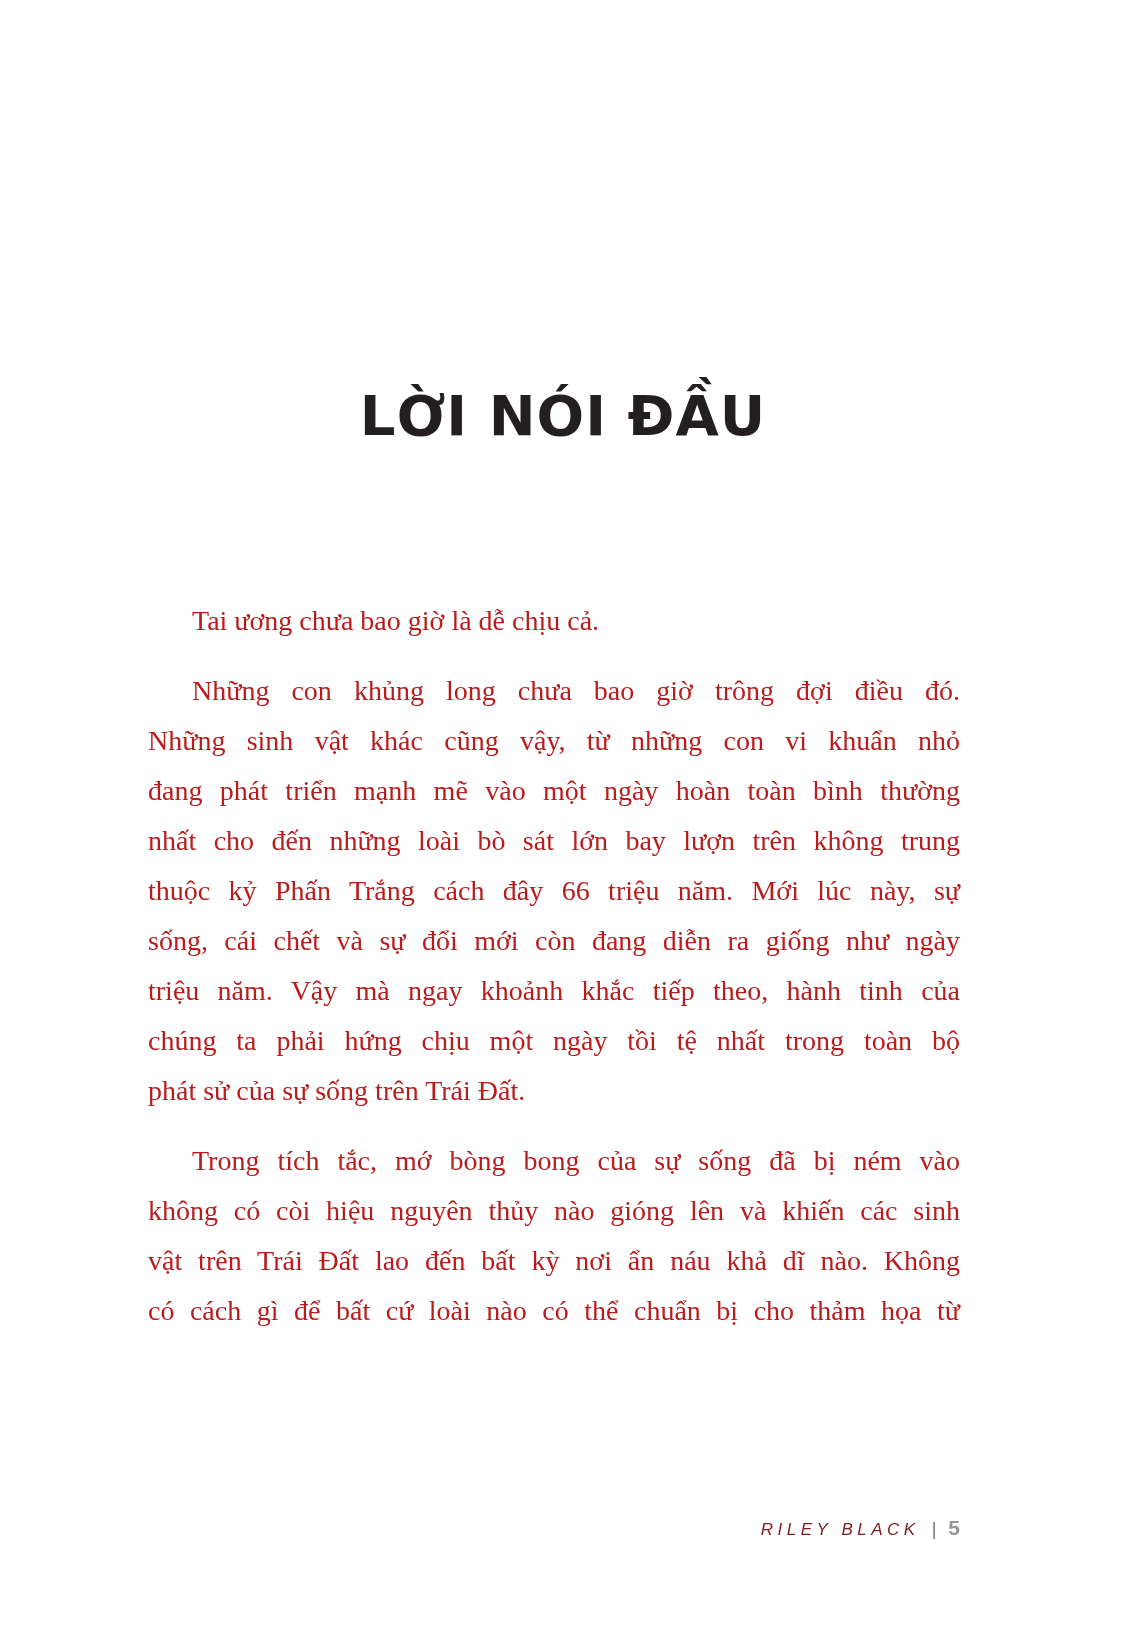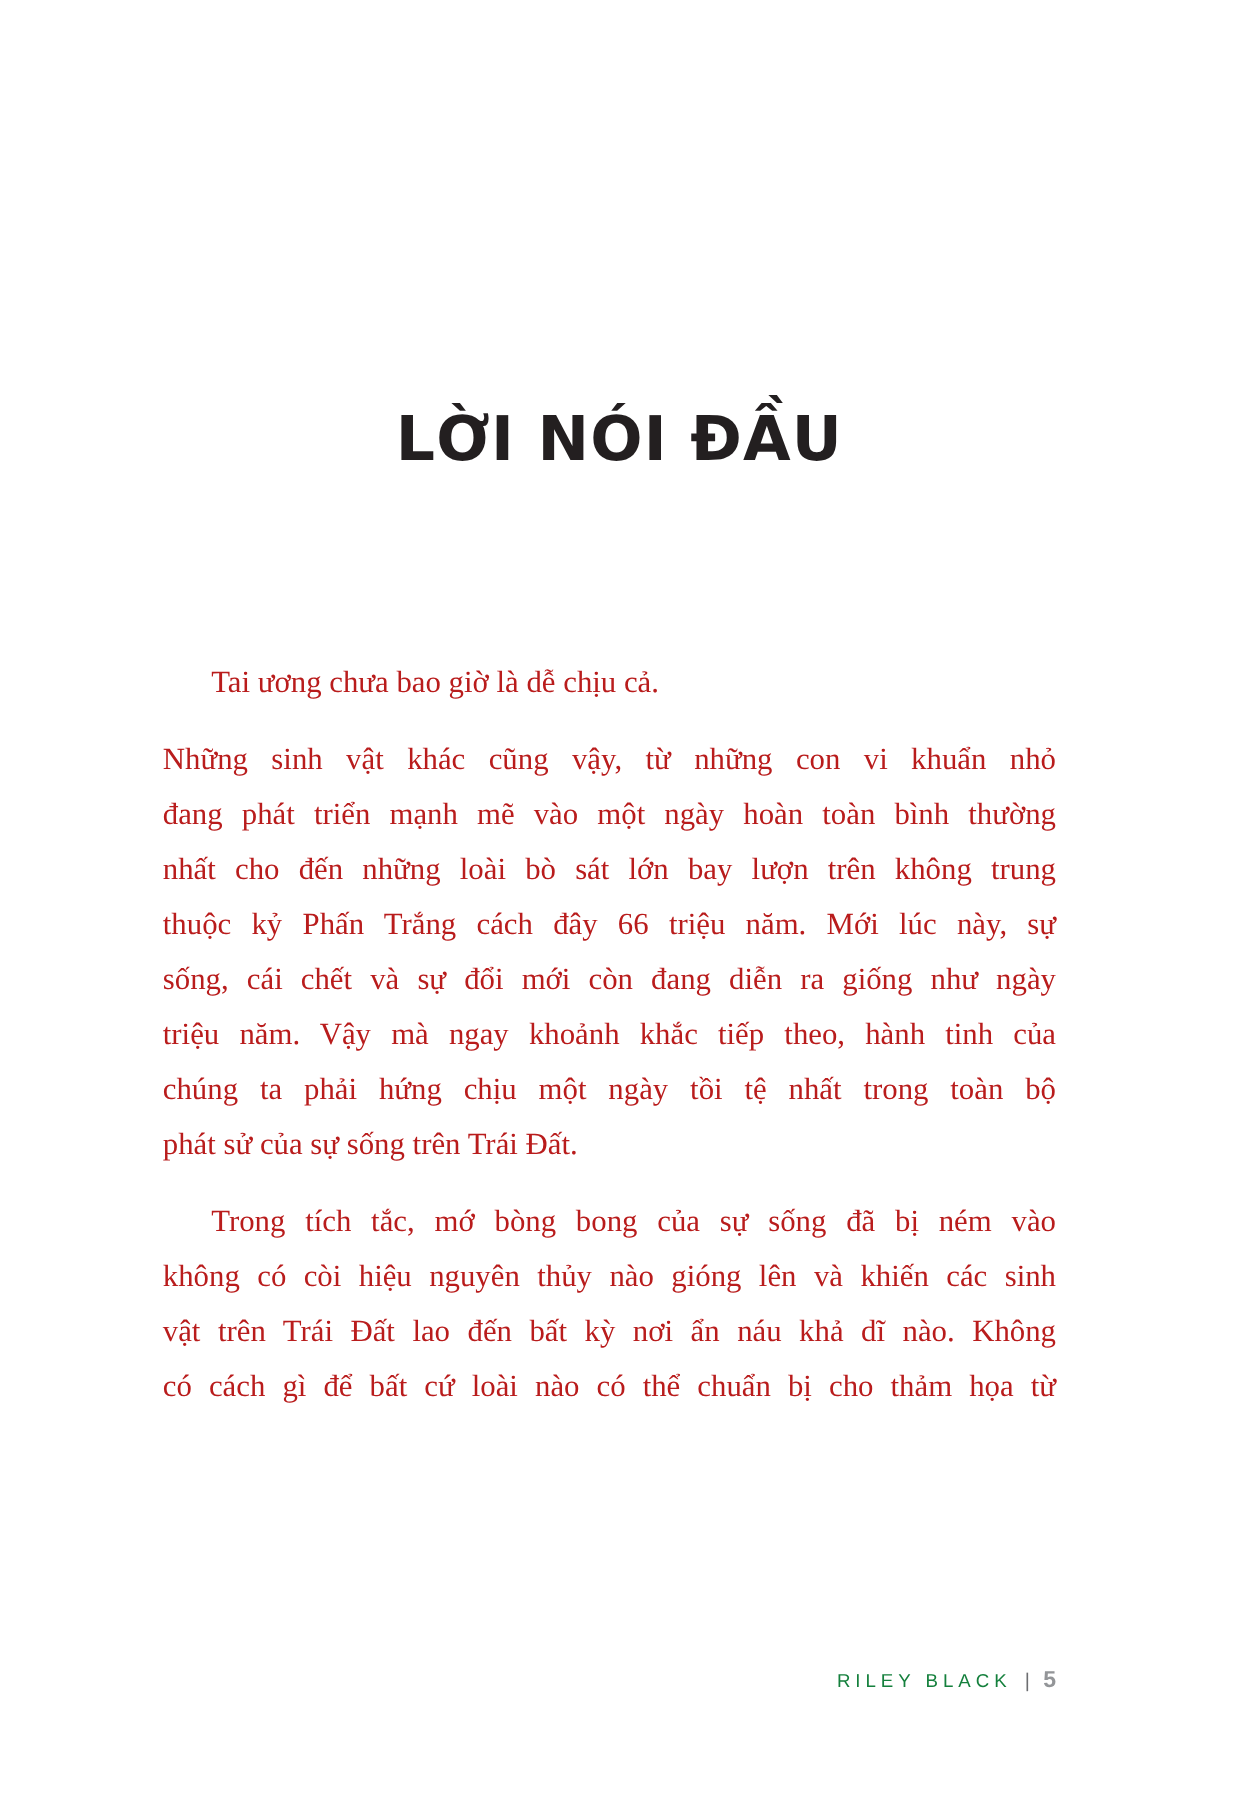--- a/index.html
+++ b/index.html
@@ -10,21 +10,21 @@
   .page {
     position: relative;
     width: 1126px;
     height: 1646px;
     background: #ffffff;
     overflow: hidden;
     font-family: "Liberation Serif", serif;
   }
   .chapter-title {
     position: absolute;
-    top: 364px;
+    top: 380px;
     left: 0;
     width: 1126px;
     margin: 0;
     text-align: center;
     font-family: "DejaVu Sans", sans-serif;
     font-weight: 800;
     font-size: 56px;
     line-height: 72px;
     letter-spacing: 1px;
     color: #231f20;
@@ -61,21 +61,22 @@
     right: 166px;
     display: flex;
     align-items: baseline;
     gap: 12px;
     font-family: "Liberation Sans", sans-serif;
   }
   .footer .author {
     font-size: 17px;
     letter-spacing: 4.5px;
     font-weight: 400;
-    color: #15803d;
+    color: #7f1d1d;
+    font-style: italic;
   }
   .footer .sep {
     font-size: 18px;
     font-weight: 300;
     color: #6d6e71;
   }
   .footer .page-num {
     font-size: 21px;
     font-weight: 700;
     color: #939598;
@@ -86,20 +87,21 @@
 
 <div class="page">
 
   <h1 class="chapter-title">LỜI NÓI ĐẦU</h1>
 
   <div class="body-text">
       <div class="para">
         <div class="line first lastline">Tai ương chưa bao giờ là dễ chịu cả.</div>
       </div>
       <div class="para">
+        <div class="line first">Những con khủng long chưa bao giờ trông đợi điều đó.</div>
         <div class="line">Những sinh vật khác cũng vậy, từ những con vi khuẩn nhỏ</div>
         <div class="line">đang phát triển mạnh mẽ vào một ngày hoàn toàn bình thường</div>
         <div class="line">nhất cho đến những loài bò sát lớn bay lượn trên không trung</div>
         <div class="line">thuộc kỷ Phấn Trắng cách đây 66 triệu năm. Mới lúc này, sự</div>
         <div class="line">sống, cái chết và sự đổi mới còn đang diễn ra giống như ngày</div>
         <div class="line">triệu năm. Vậy mà ngay khoảnh khắc tiếp theo, hành tinh của</div>
         <div class="line">chúng ta phải hứng chịu một ngày tồi tệ nhất trong toàn bộ</div>
         <div class="line lastline">phát sử của sự sống trên Trái Đất.</div>
       </div>
       <div class="para">

